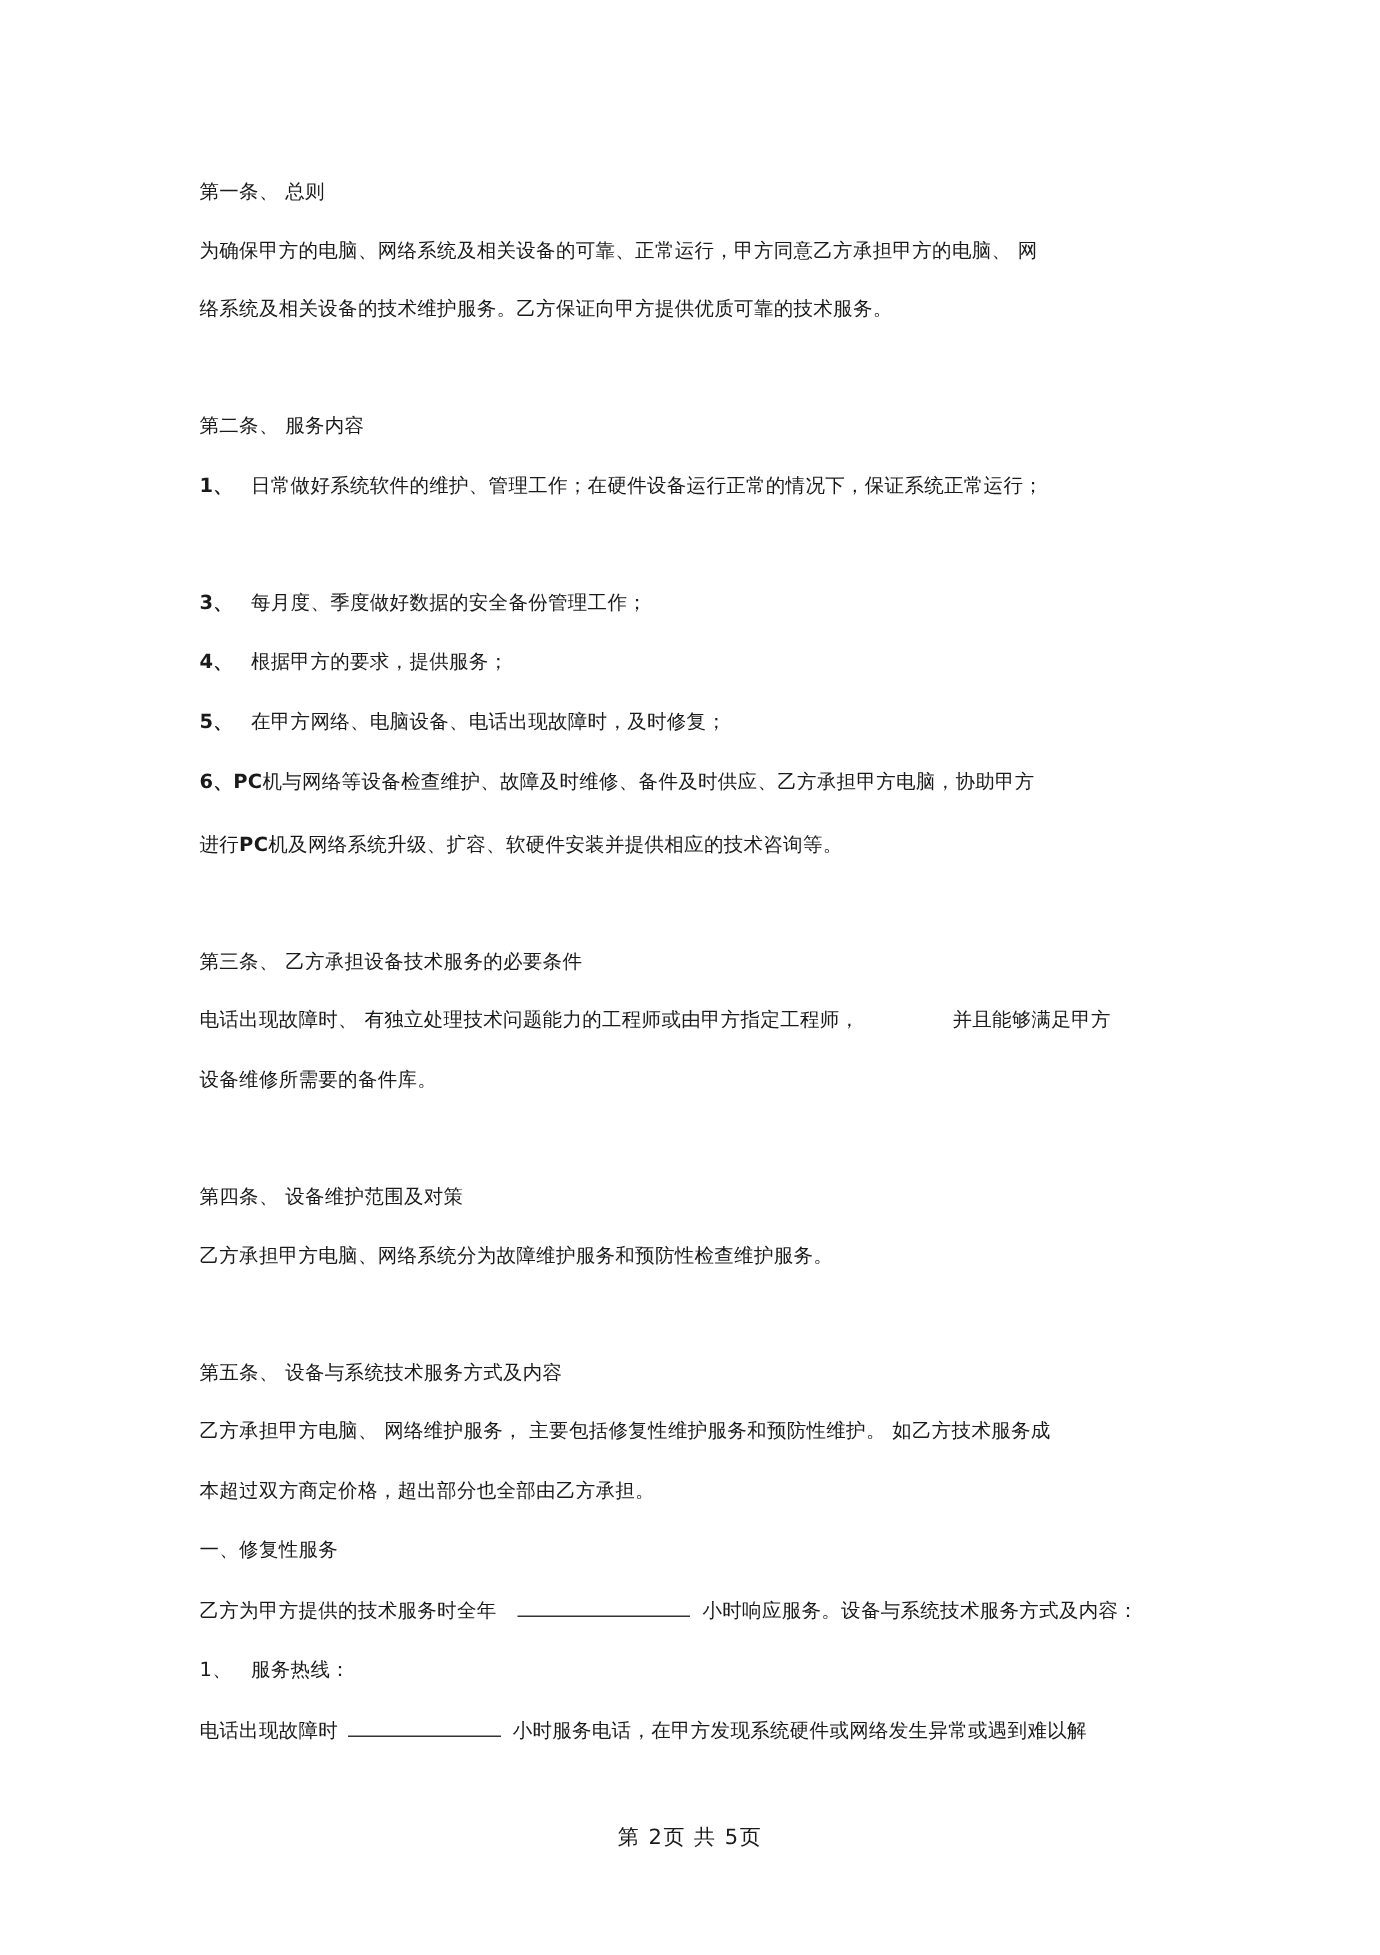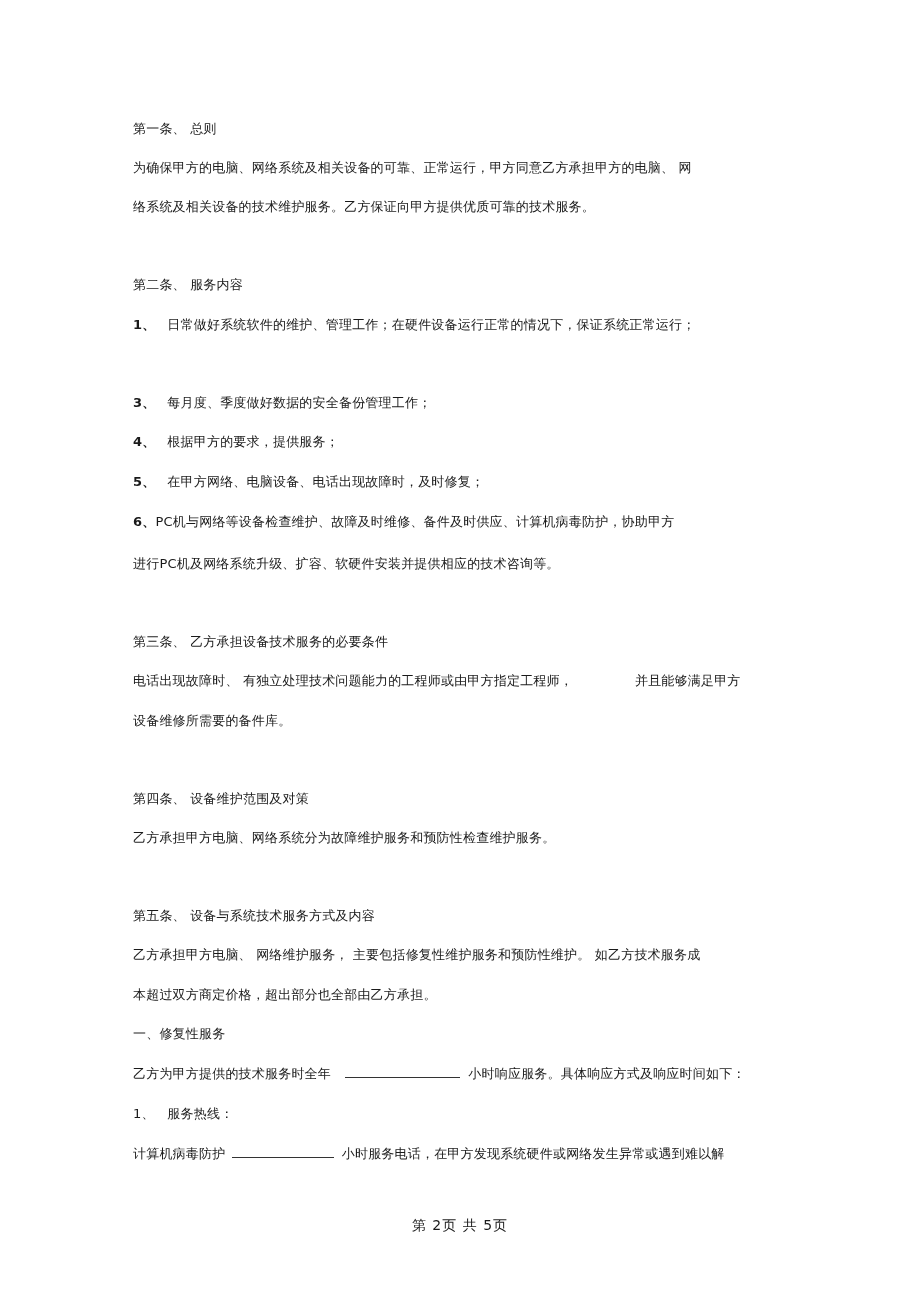--- a/index.html
+++ b/index.html
@@ -32,21 +32,21 @@
     }
     .num {
       display: inline-block;
       width: 30px;
       font-weight: bold;
     }
     .num6 {
       font-weight: bold;
     }
     .pc {
-      font-weight: normal;
+      font-weight: bold;
     }
     .gap { display: inline-block; }
     .blank {
       display: inline-block;
       border-bottom: 1px solid #333;
       height: 11px;
       vertical-align: baseline;
     }
     .footer {
       position: absolute;
@@ -80,21 +80,21 @@
   </div>
   <div class="line" style="top:434px">
     <span class="num">4、</span>
     <span>根据甲方的要求，提供服务；</span>
   </div>
   <div class="line" style="top:474px">
     <span class="num">5、</span>
     <span>在甲方网络、电脑设备、电话出现故障时，及时修复；</span>
   </div>
   <div class="line" style="top:514px">
-    <span class="num6">6、</span><span class="pc">PC</span><span>机与网络等设备检查维护、故障及时维修、备件及时供应、计算机病毒防护，协助甲方</span>
+    <span class="num6">6、</span><span class="pc">PC</span><span>机与网络等设备检查维护、故障及时维修、备件及时供应、乙方承担甲方电脑，协助甲方</span>
   </div>
   <div class="line" style="top:556px">
     <span>进行</span><span class="pc">PC</span><span>机及网络系统升级、扩容、软硬件安装并提供相应的技术咨询等。</span>
   </div>
 
   <div class="line" style="top:634px">第三条、 乙方承担设备技术服务的必要条件</div>
   <div class="line" style="top:673px">
     <span>电话出现故障时、 有独立处理技术问题能力的工程师或由甲方指定工程师，</span><span class="gap" style="width:62px"></span><span>并且能够满足甲方</span>
   </div>
   <div class="line" style="top:713px">设备维修所需要的备件库。</div>
@@ -102,30 +102,30 @@
   <div class="line" style="top:791px">第四条、 设备维护范围及对策</div>
   <div class="line" style="top:830px">乙方承担甲方电脑、网络系统分为故障维护服务和预防性检查维护服务。</div>
 
   <div class="line" style="top:908px">第五条、 设备与系统技术服务方式及内容</div>
   <div class="line" style="top:987px">本超过双方商定价格，超出部分也全部由乙方承担。</div>
   <div class="line" style="top:947px">乙方承担甲方电脑、 网络维护服务， 主要包括修复性维护服务和预防性维护。 如乙方技术服务成</div>
   <div class="line" style="top:1026px">一、修复性服务</div>
 
   <div class="line" style="top:1066px">
     <span>乙方为甲方提供的技术服务时全年</span>
-    <span class="gap" style="width:10px"></span><span class="blank" style="width:115px"></span><span class="gap" style="width:8px"></span><span>小时响应服务。具体响应方式及响应时间如下：</span>
+    <span class="gap" style="width:10px"></span><span class="blank" style="width:115px"></span><span class="gap" style="width:8px"></span><span>小时响应服务。设备与系统技术服务方式及内容：</span>
   </div>
 
   <div class="line" style="top:1106px">
     <span class="num" style="font-weight:normal">1、</span>
     <span>服务热线：</span>
   </div>
 
   <div class="line" style="top:1146px">
-    <span>计算机病毒防护</span>
+    <span>电话出现故障时</span>
     <span class="gap" style="width:2px"></span><span class="blank" style="width:102px"></span><span class="gap" style="width:8px"></span><span>小时服务电话，在甲方发现系统硬件或网络发生异常或遇到难以解</span>
   </div>
 
   <div class="footer">
     <span>第</span>
     <span>2</span><span>页 共</span>
     <span>5</span><span>页</span>
   </div>
 
 </div>

